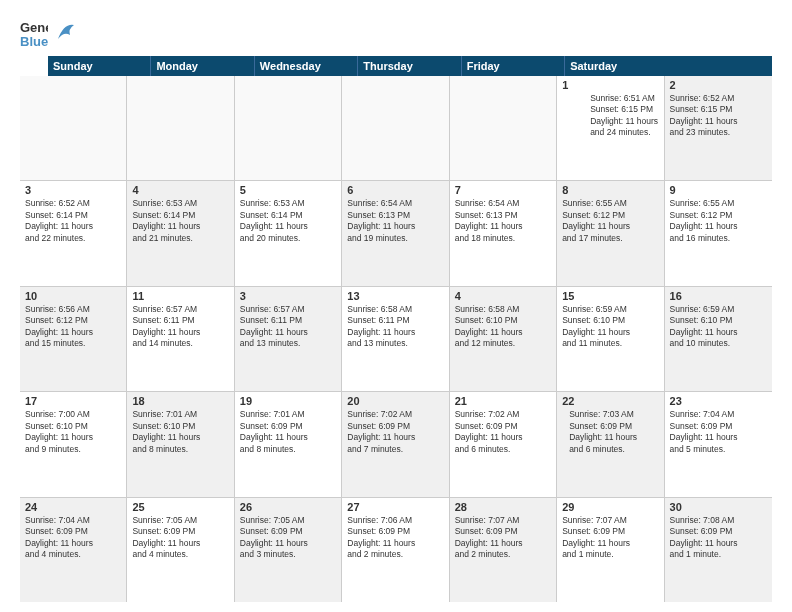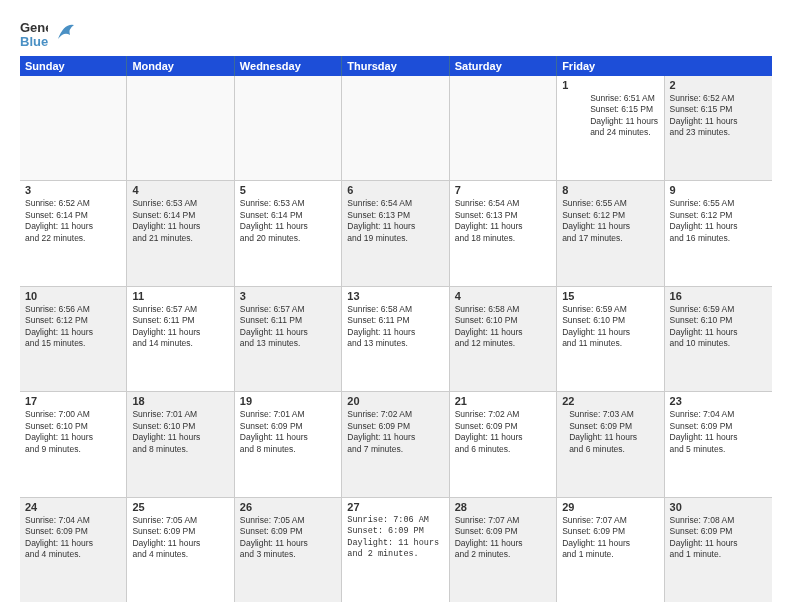--- a/index.html
+++ b/index.html
@@ -41,21 +41,22 @@
       color: #555;
     }
     .calendar {
       flex: 1;
       display: flex;
       flex-direction: column;
     }
     .cal-header-row {
       display: grid;
       grid-template-columns: repeat(7, 1fr);
-      background: #1d4ed8;
+      background: #0c4a6e;
+      margin-left: 28px;
     }
     .cal-header-cell {
       color: #fff;
       font-size: 11px;
       font-weight: bold;
       padding: 4px 5px;
       text-align: left;
       border-right: 1px solid #3a6a9a;
     }
     .cal-header-cell:last-child { border-right: none; }
@@ -115,22 +116,22 @@
       <div class="subtitle"></div>
     </div>
   </div>
 
   <div class="calendar">
     <div class="cal-header-row">
     <div class="cal-header-cell">Sunday</div>
         <div class="cal-header-cell">Monday</div>
         <div class="cal-header-cell">Wednesday</div>
         <div class="cal-header-cell">Thursday</div>
+        <div class="cal-header-cell">Friday</div>
         <div class="cal-header-cell">Saturday</div>
-        <div class="cal-header-cell">Friday</div>
       </div>
     <div class="cal-body">
     <div class="cal-row">
           <div class="cal-cell empty"></div>
           <div class="cal-cell empty"></div>
           <div class="cal-cell empty"></div>
           <div class="cal-cell empty"></div>
           <div class="cal-cell empty"></div>
           <div class="cal-cell">
             <div class="day-num">1</div>
@@ -317,21 +318,21 @@
           </div>
           <div class="cal-cell shaded">
             <div class="day-num">26</div>
             <div class="day-info" style="white-space: pre-line;">Sunrise: 7:05 AM
 Sunset: 6:09 PM
 Daylight: 11 hours
 and 3 minutes.</div>
           </div>
           <div class="cal-cell">
             <div class="day-num">27</div>
-            <div class="day-info" style="white-space: pre-line; font-family: Liberation Mono, monospace;">Sunrise: 7:06 AM
+            <div class="day-info" style="white-space: pre-line;">Sunrise: 7:06 AM
 Sunset: 6:09 PM
 Daylight: 11 hours
 and 2 minutes.</div>
           </div>
           <div class="cal-cell shaded">
             <div class="day-num">28</div>
             <div class="day-info" style="white-space: pre-line;">Sunrise: 7:07 AM
 Sunset: 6:09 PM
 Daylight: 11 hours
 and 2 minutes.</div>

